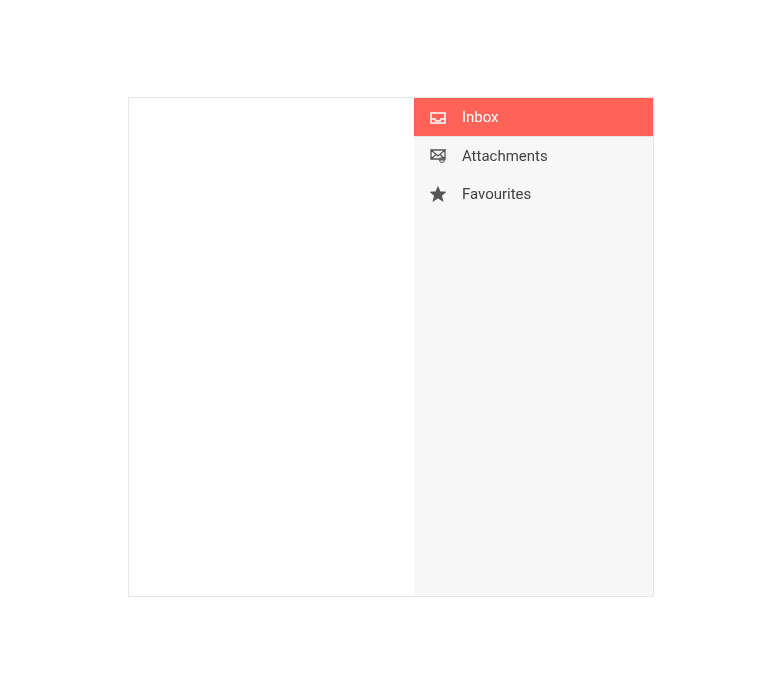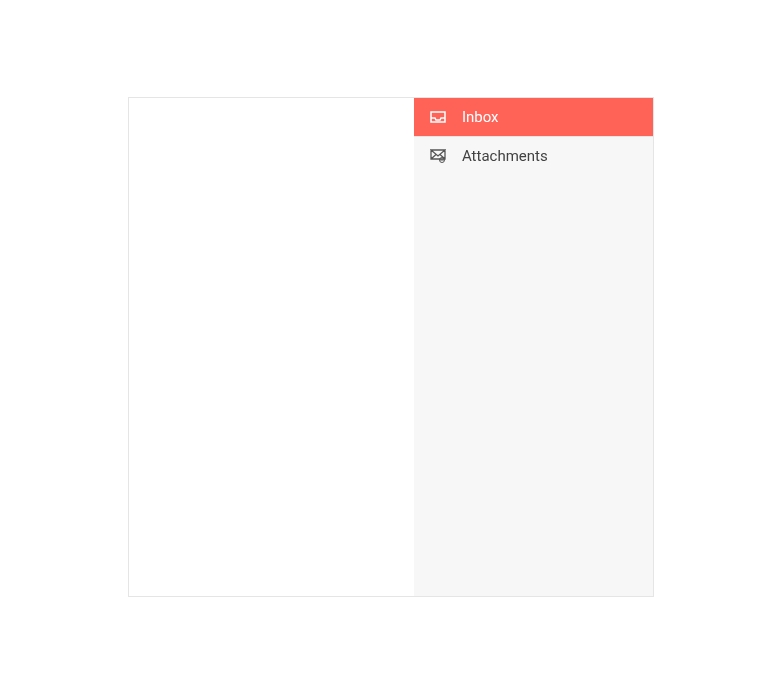--- a/index.html
+++ b/index.html
@@ -44,20 +44,21 @@
       display: flex;
       align-items: center;
       padding: 10px 16px;
       cursor: pointer;
       color: #444;
       font-size: 15px;
     }
     .sidebar-item.active {
       background: #ff6358;
       color: #fff;
+      align-items: flex-end;
     }
     .sidebar-item .icon {
       width: 16px;
       height: 16px;
       margin-right: 16px;
       display: inline-flex;
       align-items: center;
       justify-content: center;
       flex-shrink: 0;
     }
@@ -106,16 +107,24 @@
       <div class="sidebar-item">
         <span class="icon">
           <svg viewBox="0 0 16 16" fill="#555" stroke="none">
             <path d="M1 2 L15 2 L8 8 L1 2 Z M1 2 L1 11 L15 11 L15 2 M1 11 L6 6.5 M15 11 L10 6.5" fill="none" stroke="#555" stroke-width="1.3"></path>
             <circle cx="12" cy="12" r="2.5" fill="none" stroke="#555" stroke-width="1"></circle>
             <path d="M10 12 L14 12" stroke="#555" stroke-width="1"></path>
           </svg>
         </span>
         <span class="label">Attachments</span>
       </div>
+      <div class="sidebar-item">
+        <span class="icon">
+          <svg viewBox="0 0 16 16" fill="none" stroke="#555" stroke-width="1.3">
+            <path d="M8 1.5 L10 6 L15 6.3 L11.2 9.5 L12.5 14.5 L8 11.8 L3.5 14.5 L4.8 9.5 L1 6.3 L6 6 Z"></path>
+          </svg>
+        </span>
+        <span class="label">Favourites</span>
+      </div>
     </div>
 
   </div>
 </div>
 
 </body></html>

